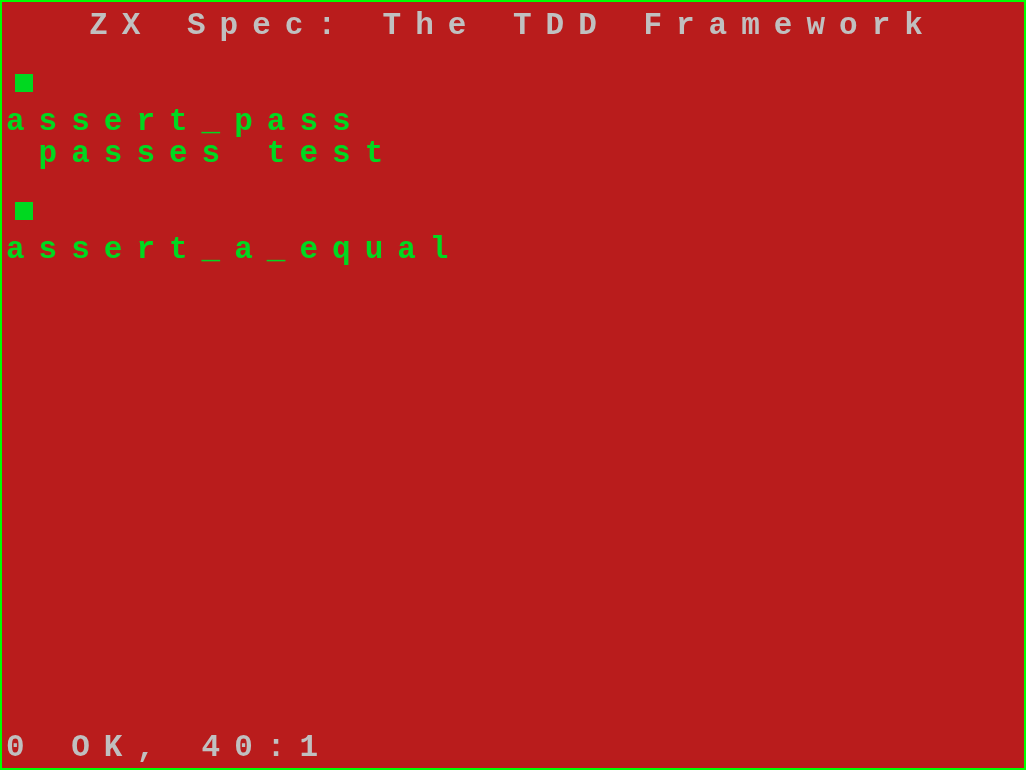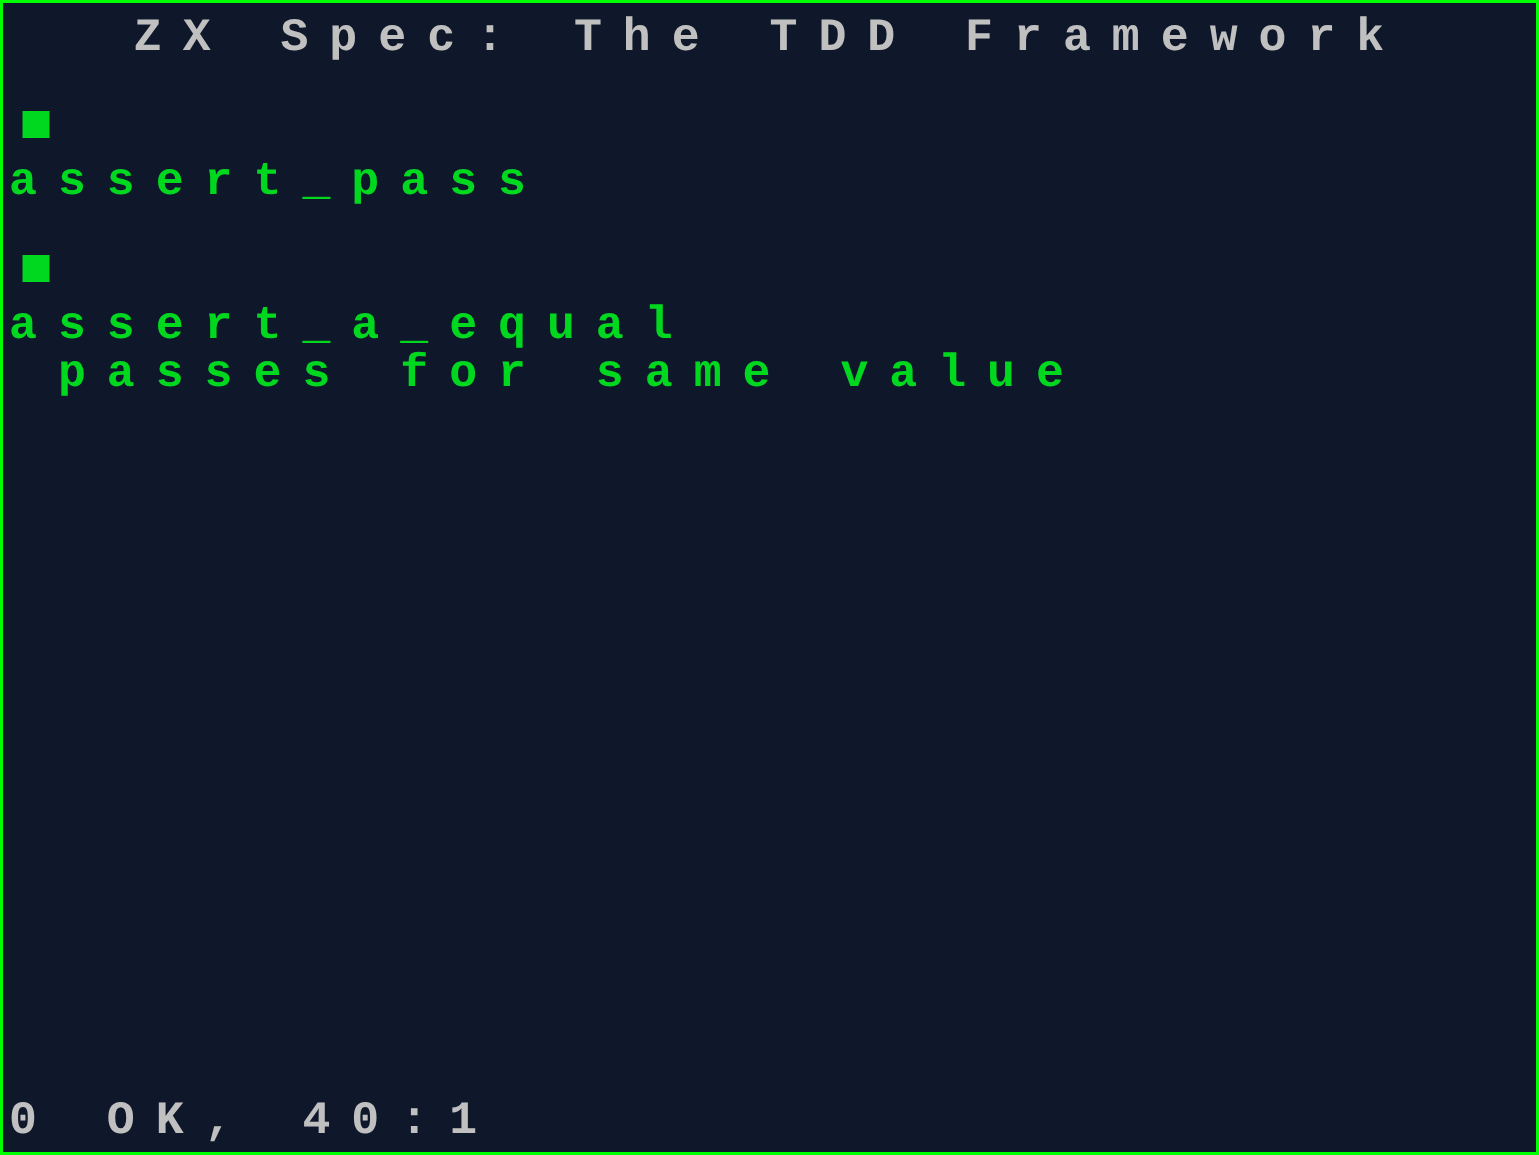--- a/index.html
+++ b/index.html
@@ -6,21 +6,21 @@
     html, body { width: 1026px; height: 770px; overflow: hidden; }
     body {
       background: #00ff00;
       padding: 2px;
       font-family: 'Courier New', monospace;
       font-weight: bold;
     }
     .screen {
       width: 1022px;
       height: 766px;
-      background: #0f172a;
+      background: #b91c1c;
       position: relative;
       padding: 8px 4px 16px 4px;
     }
     .line {
       font-size: 31px;
       line-height: 32px;
       letter-spacing: 14px;
       white-space: pre;
       font-family: 'Courier New', monospace;
       font-weight: bold;
@@ -39,20 +39,20 @@
     }
   </style>
 </head>
 <body>
 
 <div class="screen">
   <div class="line title">ZX Spec: The TDD Framework</div>
   <div class="blank"></div>
   <div class="line green"><span class="dot"></span></div>
   <div class="line green">assert_pass</div>
+  <div class="line green"> passes test</div>
   <div class="blank"></div>
   <div class="line green"><span class="dot"></span></div>
   <div class="line green">assert_a_equal</div>
-  <div class="line green"> passes for same value</div>
   <div class="blank"></div>
   <div class="blank"></div>
   <div class="line status">0 OK, 40:1</div>
 </div>
 
 </body></html>

